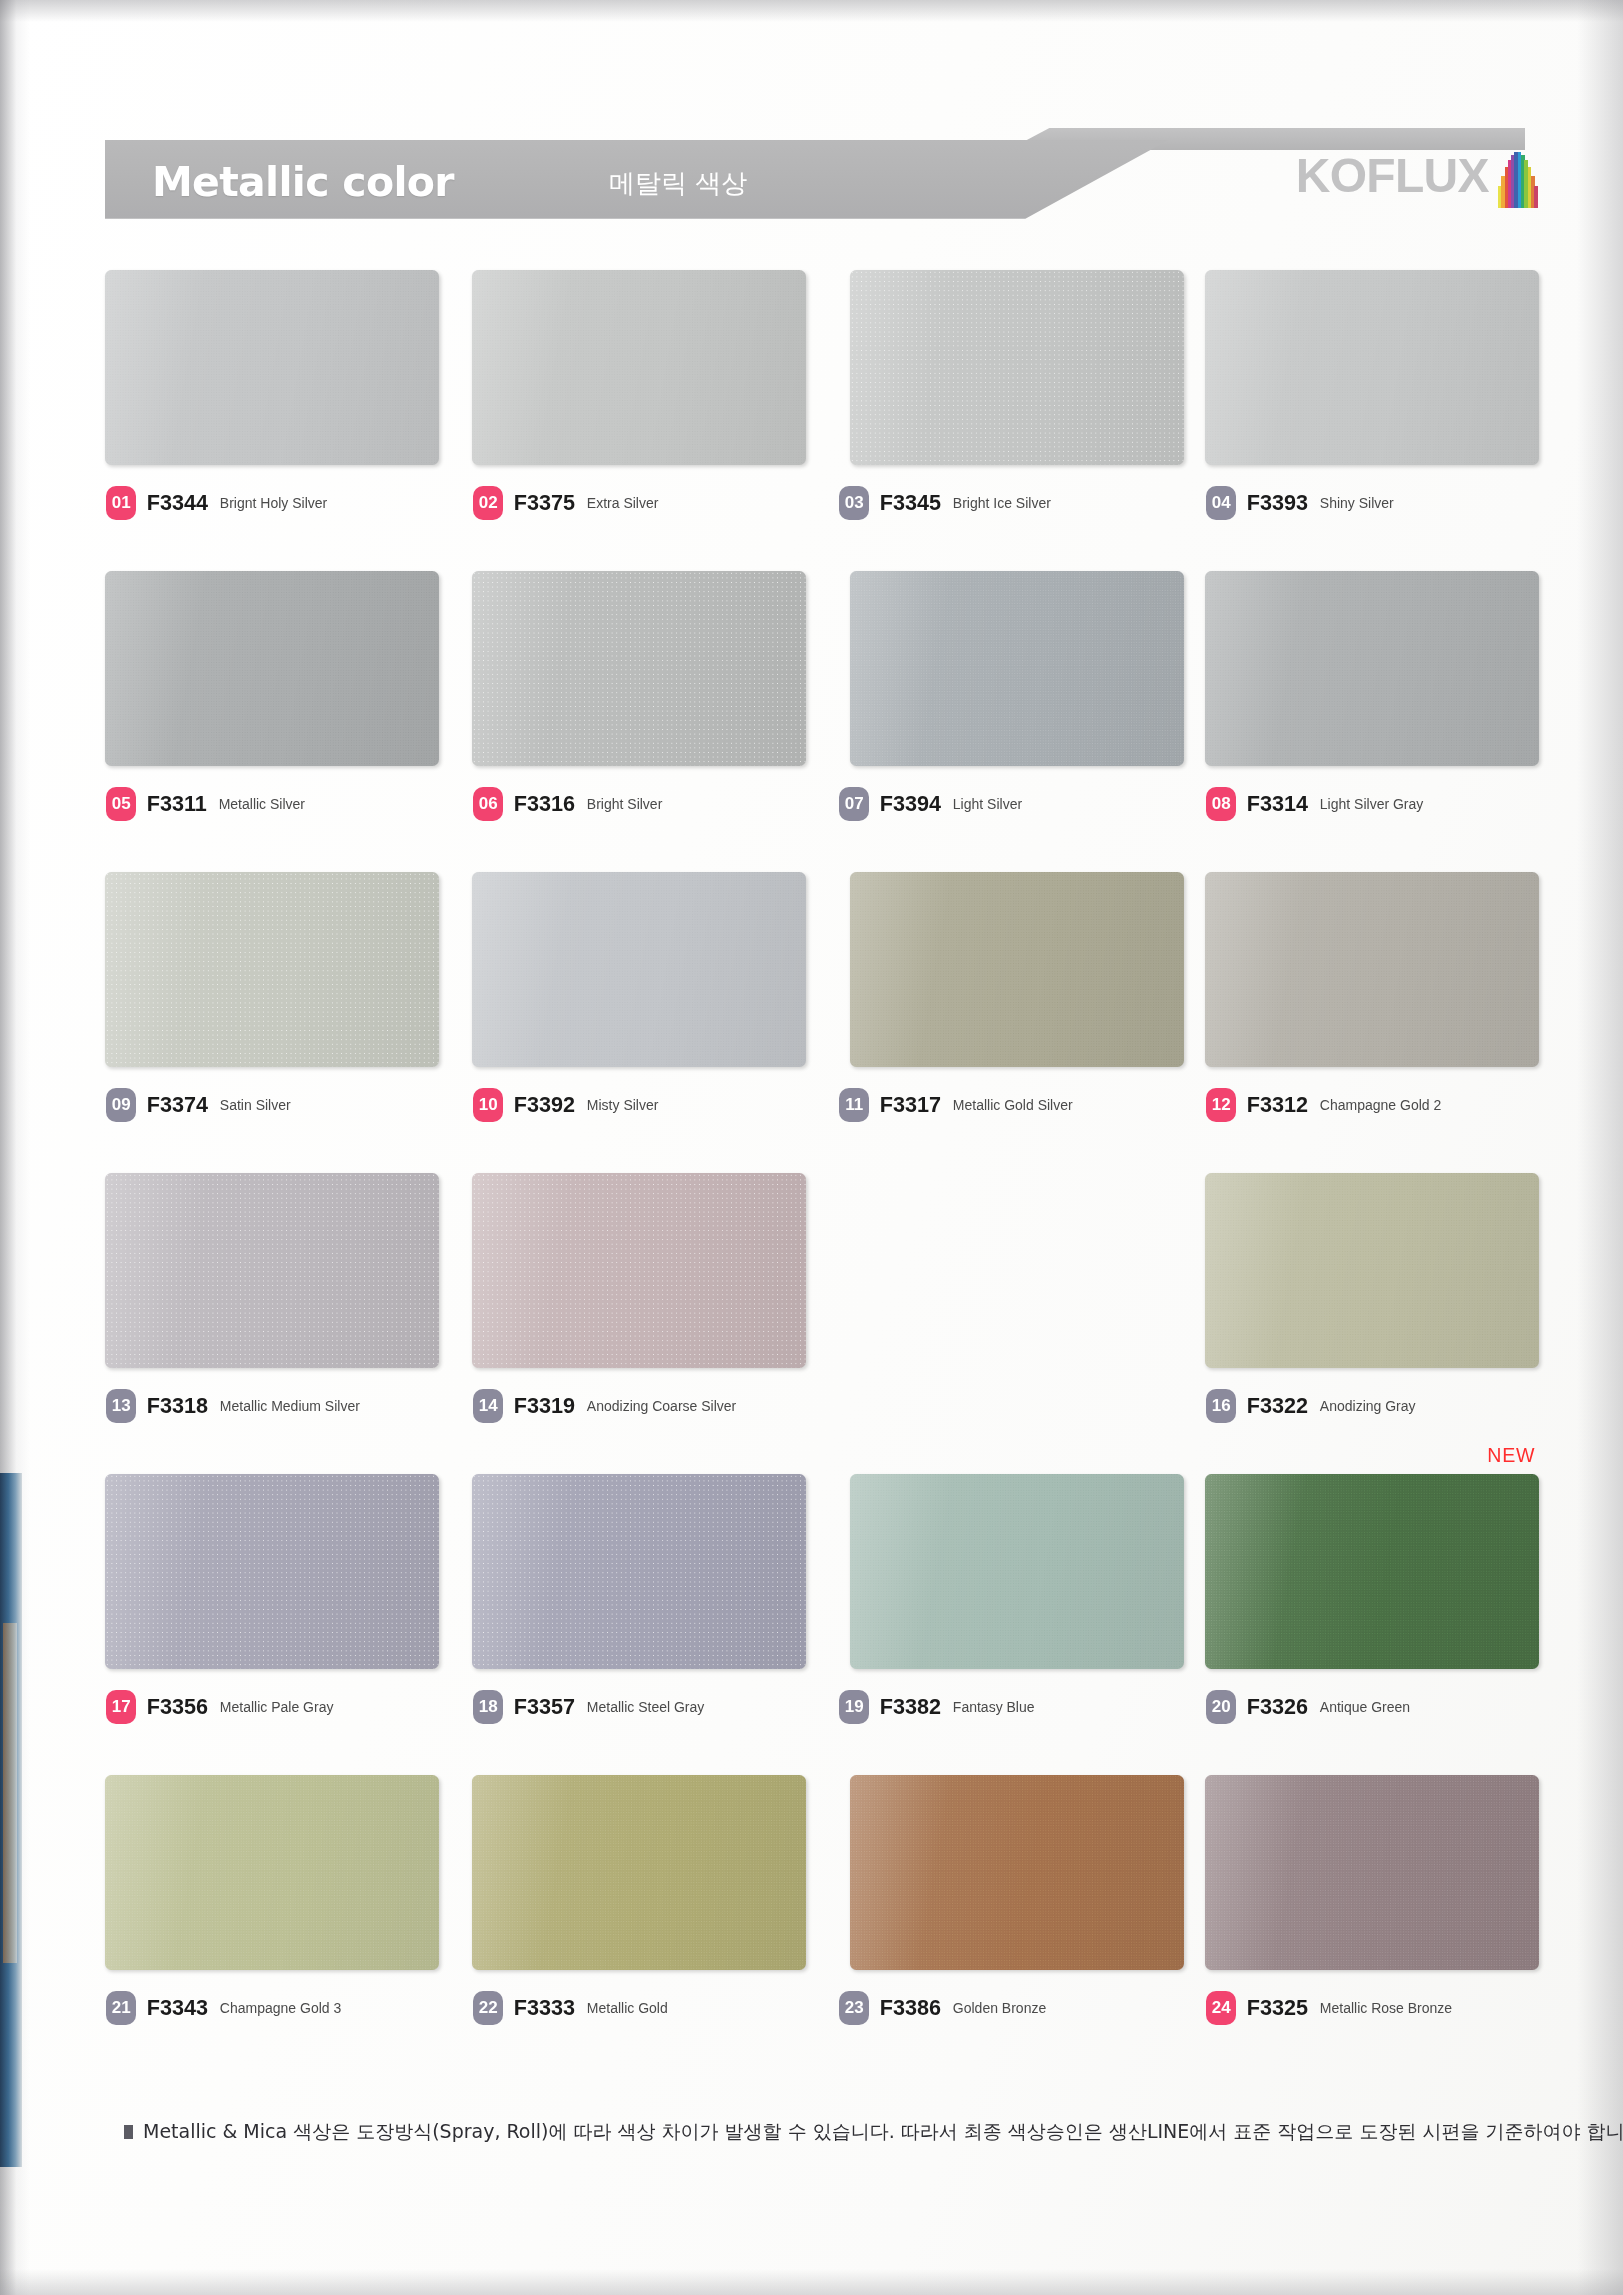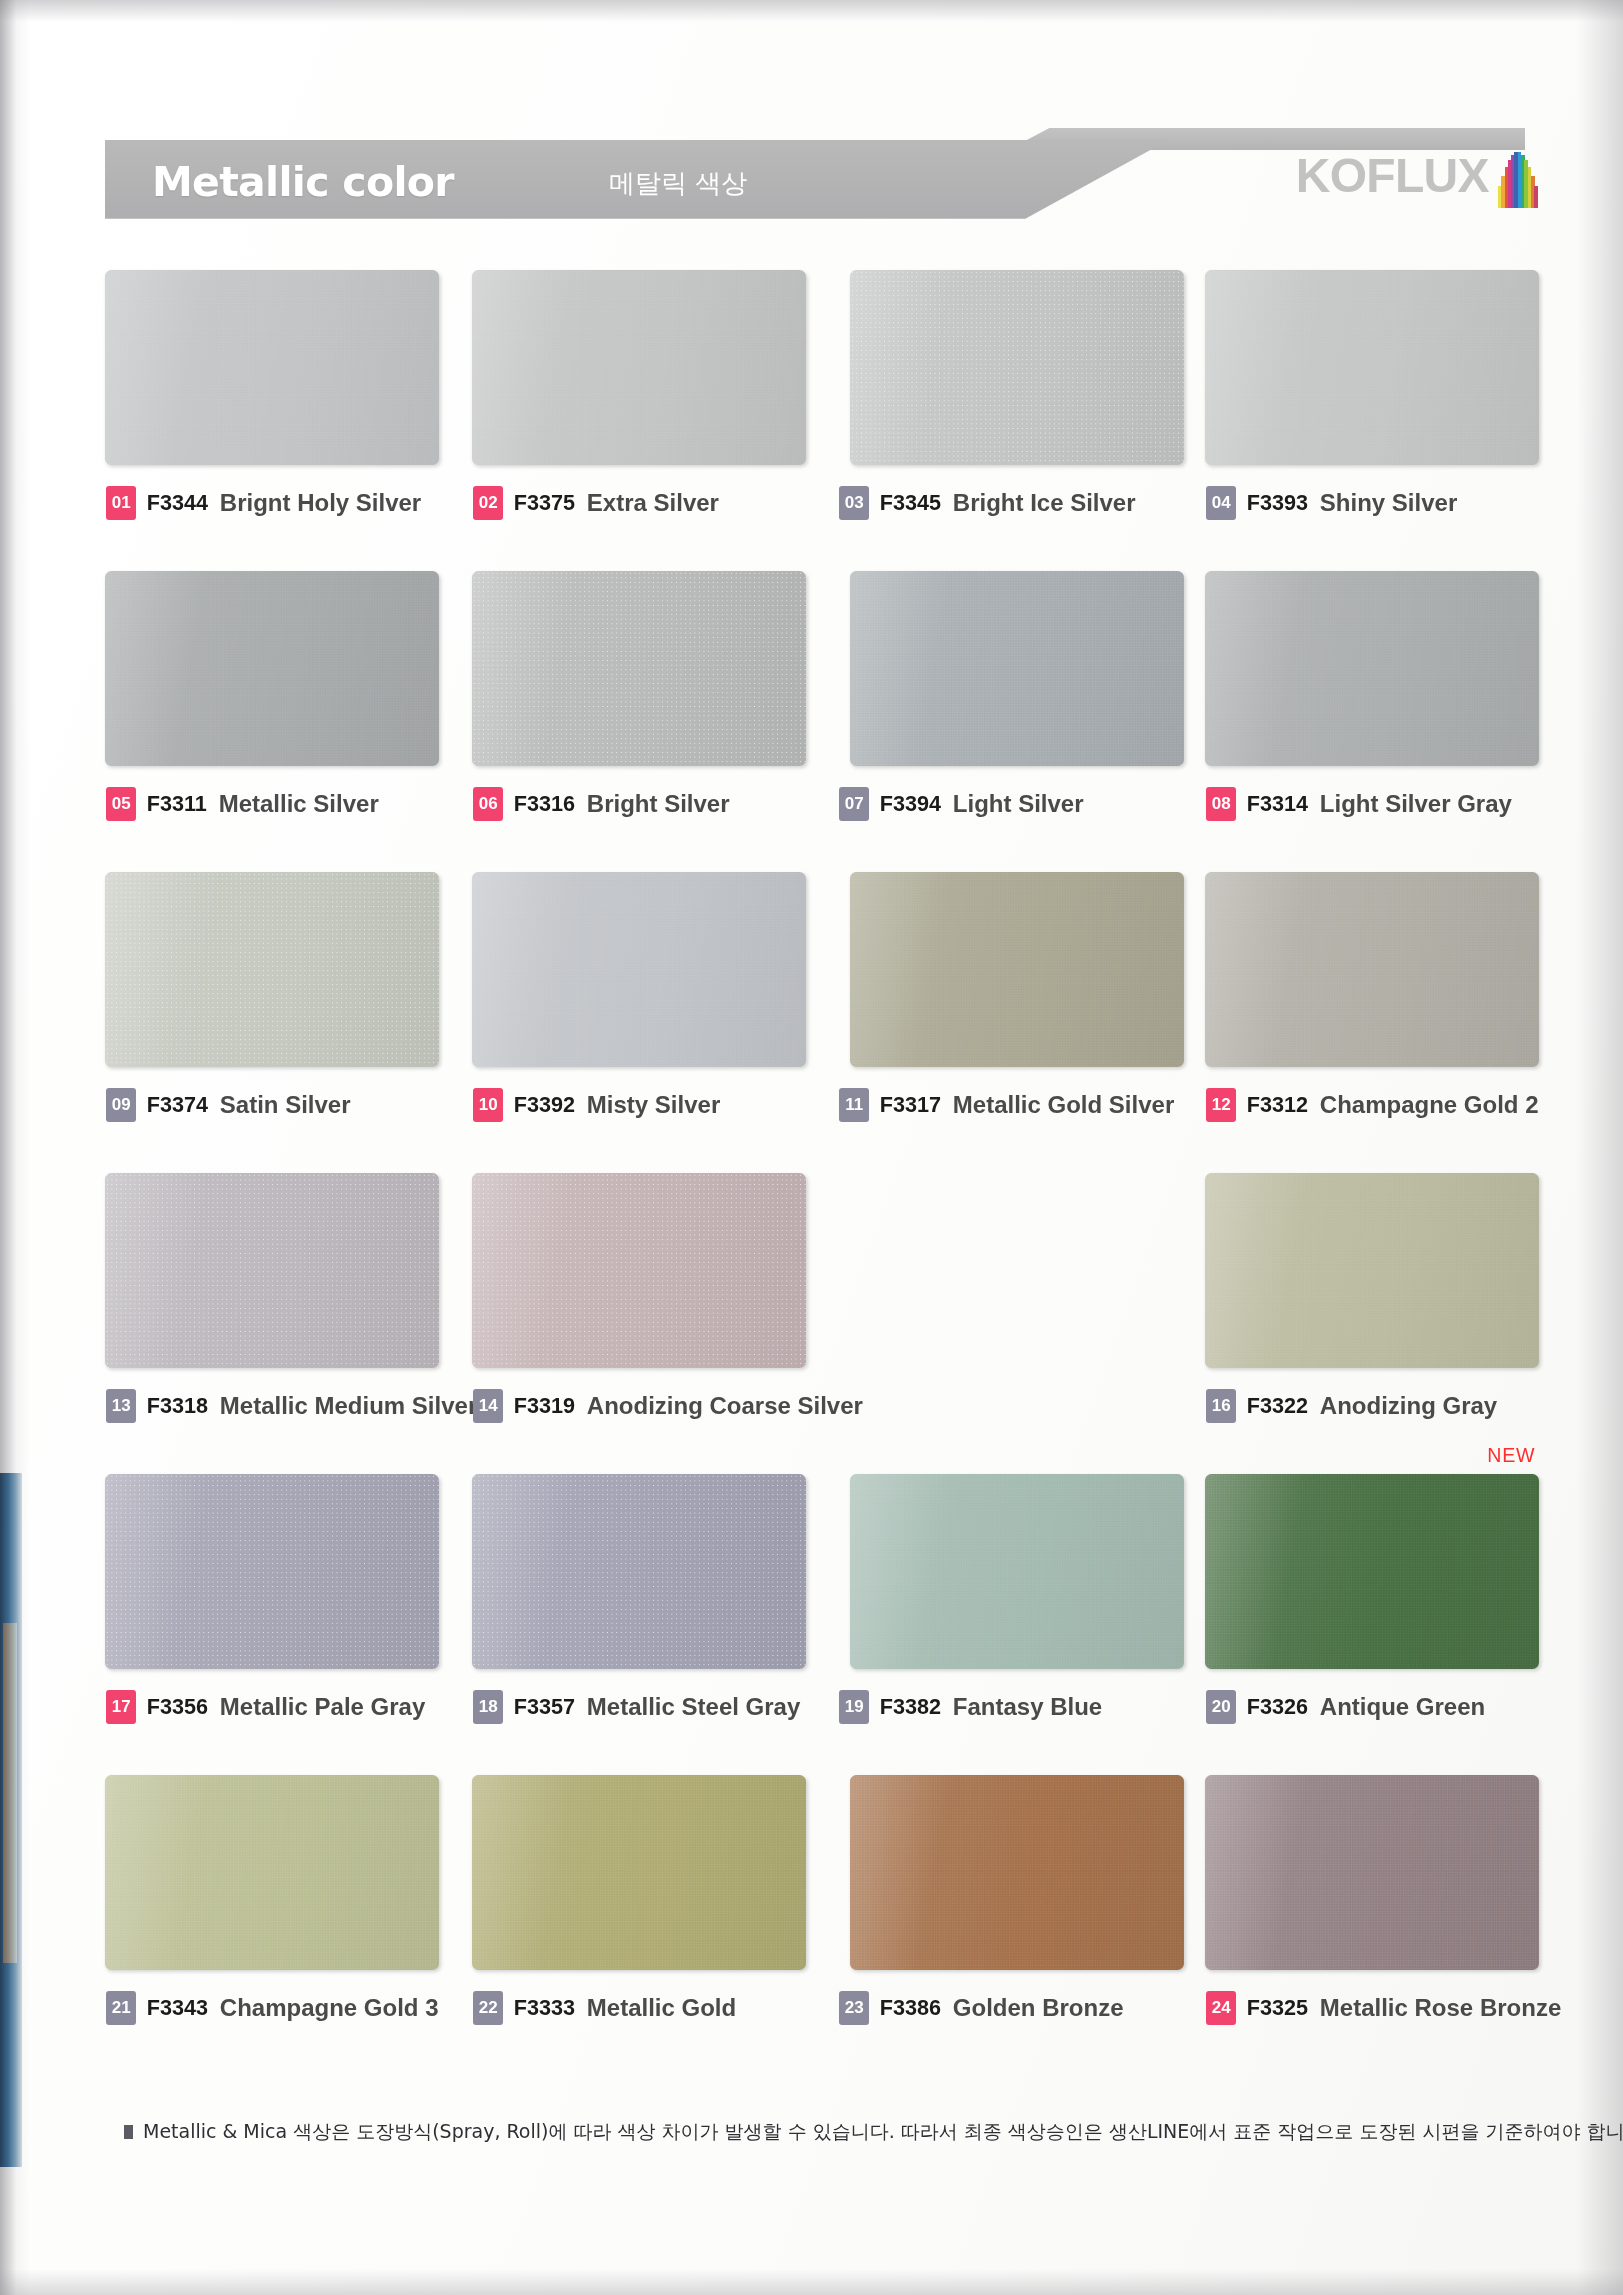--- a/index.html
+++ b/index.html
@@ -113,34 +113,34 @@
     position:absolute;inset:0;
     background:linear-gradient(100deg,rgba(255,255,255,.30) 0%,rgba(255,255,255,.05) 28%,
                rgba(255,255,255,0) 55%,rgba(0,0,0,.05) 100%);
   }
 
   .label{
     position:absolute;top:216px;left:1.3px;display:flex;align-items:center;
     white-space:nowrap;
   }
   .badge{
-    width:30px;height:34px;border-radius:3px;
+    width:30px;height:34px;border-radius:10px;
     display:flex;align-items:center;justify-content:center;
     color:#ffffff;font-size:17px;font-weight:bold;
     font-family:"Liberation Sans",sans-serif;
     margin-right:10.5px;flex:none;
   }
   .badge.pink{background:#f2436f;}
   .badge.gray{background:#8b8a9c;}
   .code{
     font-size:21.6px;font-weight:bold;color:#1b1b1b;
     font-family:"Liberation Sans",sans-serif;margin-right:11.8px;
   }
   .cname{
-    font-size:24px;color:#4a4a4a;font-weight:bold;
+    font-size:14px;color:#4a4a4a;font-weight:normal;
     font-family:"Liberation Sans",sans-serif;
   }
   .new-tag{
     position:absolute;top:-30px;right:3.9px;
     color:#ff2d2d;font-size:19.6px;font-weight:normal;
     font-family:"Liberation Sans",sans-serif;letter-spacing:0.7px;
   }
 
   
   #footer{position:absolute;left:124px;top:2119px;width:1427px;}

